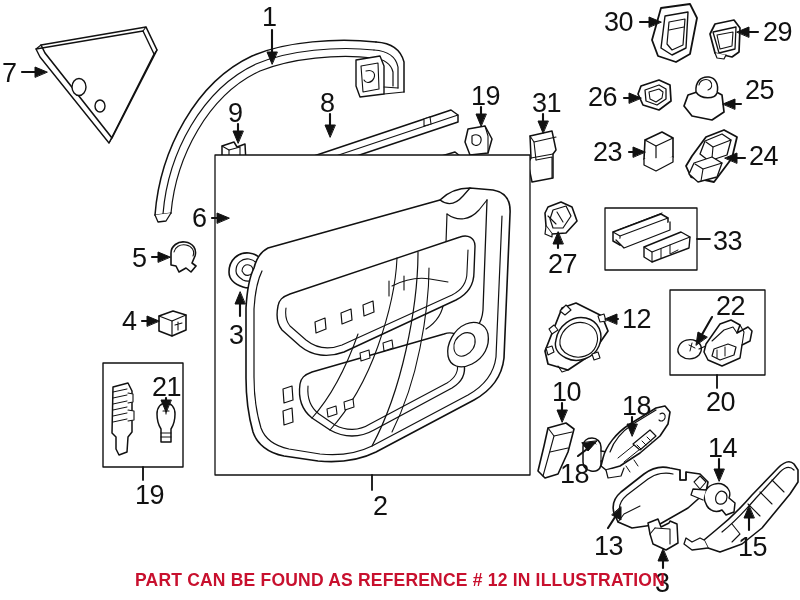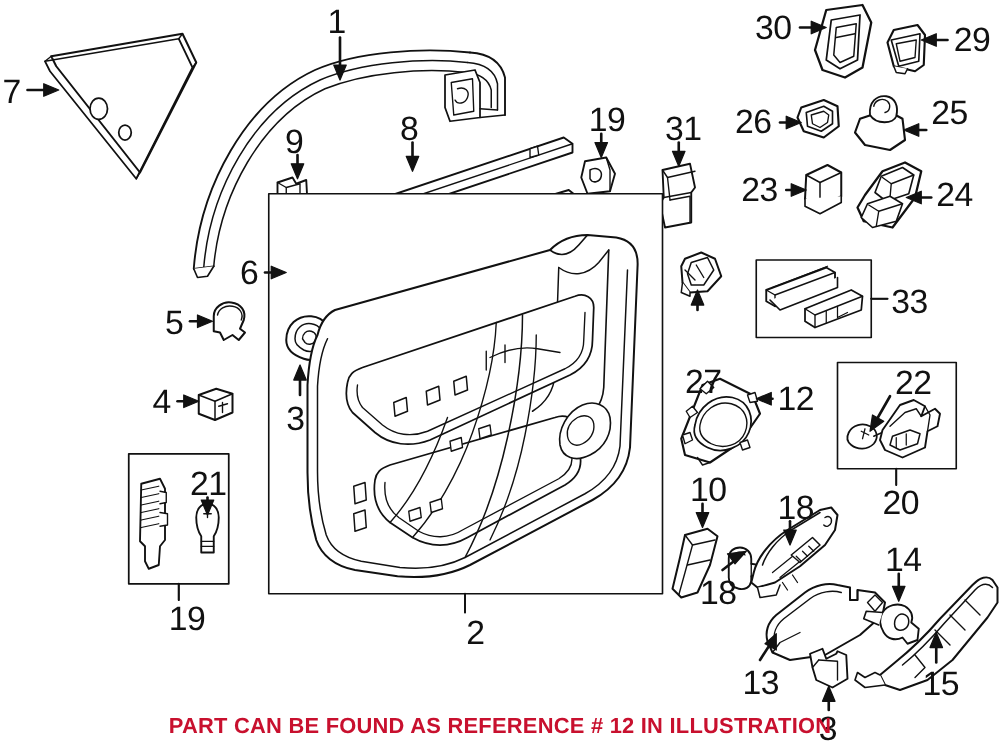--- a/index.html
+++ b/index.html
@@ -446,21 +446,21 @@
   <div class="callout" style="left:745px; top:77px;">25</div>
   <div class="callout" style="left:593px; top:139px;">23</div>
   <div class="callout" style="left:749px; top:143px;">24</div>
   <div class="callout" style="left:192px; top:205px;">6</div>
   <div class="callout" style="left:132px; top:245px;">5</div>
   <div class="callout" style="left:122px; top:308px;">4</div>
   <div class="callout" style="left:229px; top:322px;">3</div>
   <div class="callout" style="left:373px; top:493px;">2</div>
   <div class="callout" style="left:152px; top:374px;">21</div>
   <div class="callout" style="left:135px; top:482px;">19</div>
-  <div class="callout" style="left:548px; top:251px;margin-top:41px;">27</div>
+  <div class="callout" style="left:548px; top:251px;">27</div>
   <div class="callout" style="left:713px; top:228px;">33</div>
   <div class="callout" style="left:622px; top:306px;">12</div>
   <div class="callout" style="left:716px; top:293px;text-align:right;">22</div>
   <div class="callout" style="left:706px; top:389px;">20</div>
   <div class="callout" style="left:552px; top:379px;">10</div>
   <div class="callout" style="left:622px; top:393px;">18</div>
   <div class="callout" style="left:560px; top:461px;">18</div>
   <div class="callout" style="left:708px; top:435px;">14</div>
   <div class="callout" style="left:594px; top:533px;">13</div>
   <div class="callout" style="left:655px; top:570px;">3</div>

